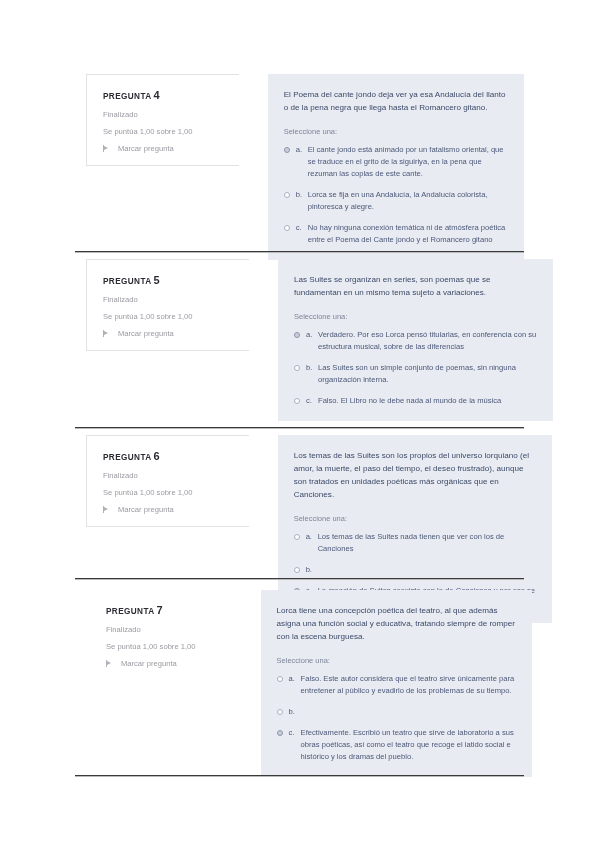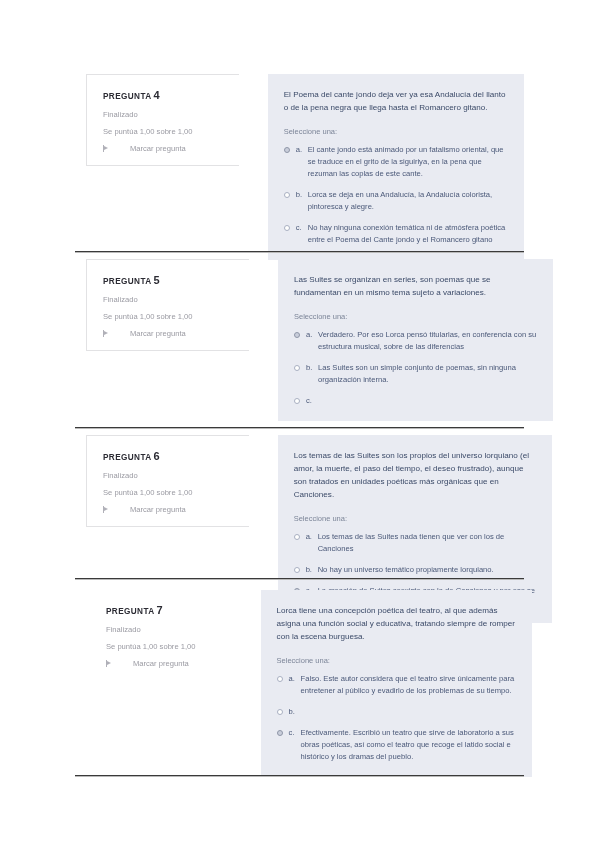--- a/index.html
+++ b/index.html
@@ -46,21 +46,21 @@
     font-size: 7.6px;
     color: #9a9aa2;
     margin-bottom: 8px;
     white-space: nowrap;
   }
   .qinfo-flag {
     font-size: 7.6px;
     color: #9a9aa2;
     display: flex;
     align-items: center;
-    gap: 21px;
+    gap: 9px;
     white-space: nowrap;
   }
   .flag-icon {
     display: inline-block;
     width: 6px;
     height: 7px;
     position: relative;
     flex: none;
   }
   .flag-icon::before {
@@ -165,21 +165,21 @@
       <p class="qtext">El Poema del cante jondo deja ver ya esa Andalucía del llanto o de la pena negra que llega hasta el Romancero gitano.</p>
       <div class="select-label">Seleccione una:</div>
       <div class="opt">
         <span class="radio checked"></span>
         <span class="opt-letter">a.</span>
         <span class="opt-text">El cante jondo está animado por un fatalismo oriental, que se traduce en el grito de la siguiriya, en la pena que rezuman las coplas de este cante.</span>
       </div>
       <div class="opt">
         <span class="radio"></span>
         <span class="opt-letter">b.</span>
-        <span class="opt-text">Lorca se deja en una Andalucía, la Andalucía colorista, pintoresca y alegre.</span>
+        <span class="opt-text">Lorca se fija en una Andalucía, la Andalucía colorista, pintoresca y alegre.</span>
       </div>
       <div class="opt">
         <span class="radio"></span>
         <span class="opt-letter">c.</span>
         <span class="opt-text">No hay ninguna conexión temática ni de atmósfera poética entre el Poema del Cante jondo y el Romancero gitano</span>
       </div>
     </div>
   </div>
 
   <div class="divider" style="top:251px;"></div>
@@ -205,20 +205,21 @@
         <span class="opt-text">Verdadero. Por eso Lorca pensó titularlas, en conferencia con su estructura musical, sobre de las diferencias</span>
       </div>
       <div class="opt">
         <span class="radio"></span>
         <span class="opt-letter">b.</span>
         <span class="opt-text">Las Suites son un simple conjunto de poemas, sin ninguna organización interna.</span>
       </div>
       <div class="opt">
         <span class="radio"></span>
         <span class="opt-letter">c.</span>
+        <span class="opt-text">Falso. El Libro no le debe nada al mundo de la música</span>
       </div>
     </div>
   </div>
 
   <div class="divider" style="top:427px;"></div>
 
   <div class="qblock" style="left:86px; top:435px; width:466px;">
     <div class="qinfo" style="width:163px;">
       <div class="qinfo-title">
         <span>PREGUNTA</span><span class="qnum">6</span>
@@ -234,21 +235,20 @@
       <p class="qtext">Los temas de las Suites son los propios del universo lorquiano (el amor, la muerte, el paso del tiempo, el deseo frustrado), aunque son tratados en unidades poéticas más orgánicas que en Canciones.</p>
       <div class="select-label">Seleccione una:</div>
       <div class="opt">
         <span class="radio"></span>
         <span class="opt-letter">a.</span>
         <span class="opt-text">Los temas de las Suites nada tienen que ver con los de Canciones</span>
       </div>
       <div class="opt">
         <span class="radio"></span>
         <span class="opt-letter">b.</span>
-        <span class="opt-text">No hay un universo temático propiamente lorquiano.</span>
       </div>
       <div class="opt">
         <span class="radio checked"></span>
         <span class="opt-letter">c.</span>
         <span class="opt-text">La creación de Suites coexiste con la de Canciones y por eso se producen claras interferencias textuales entre estos dos libros.</span>
       </div>
     </div>
   </div>
 
   <div class="divider" style="top:578px;"></div>

